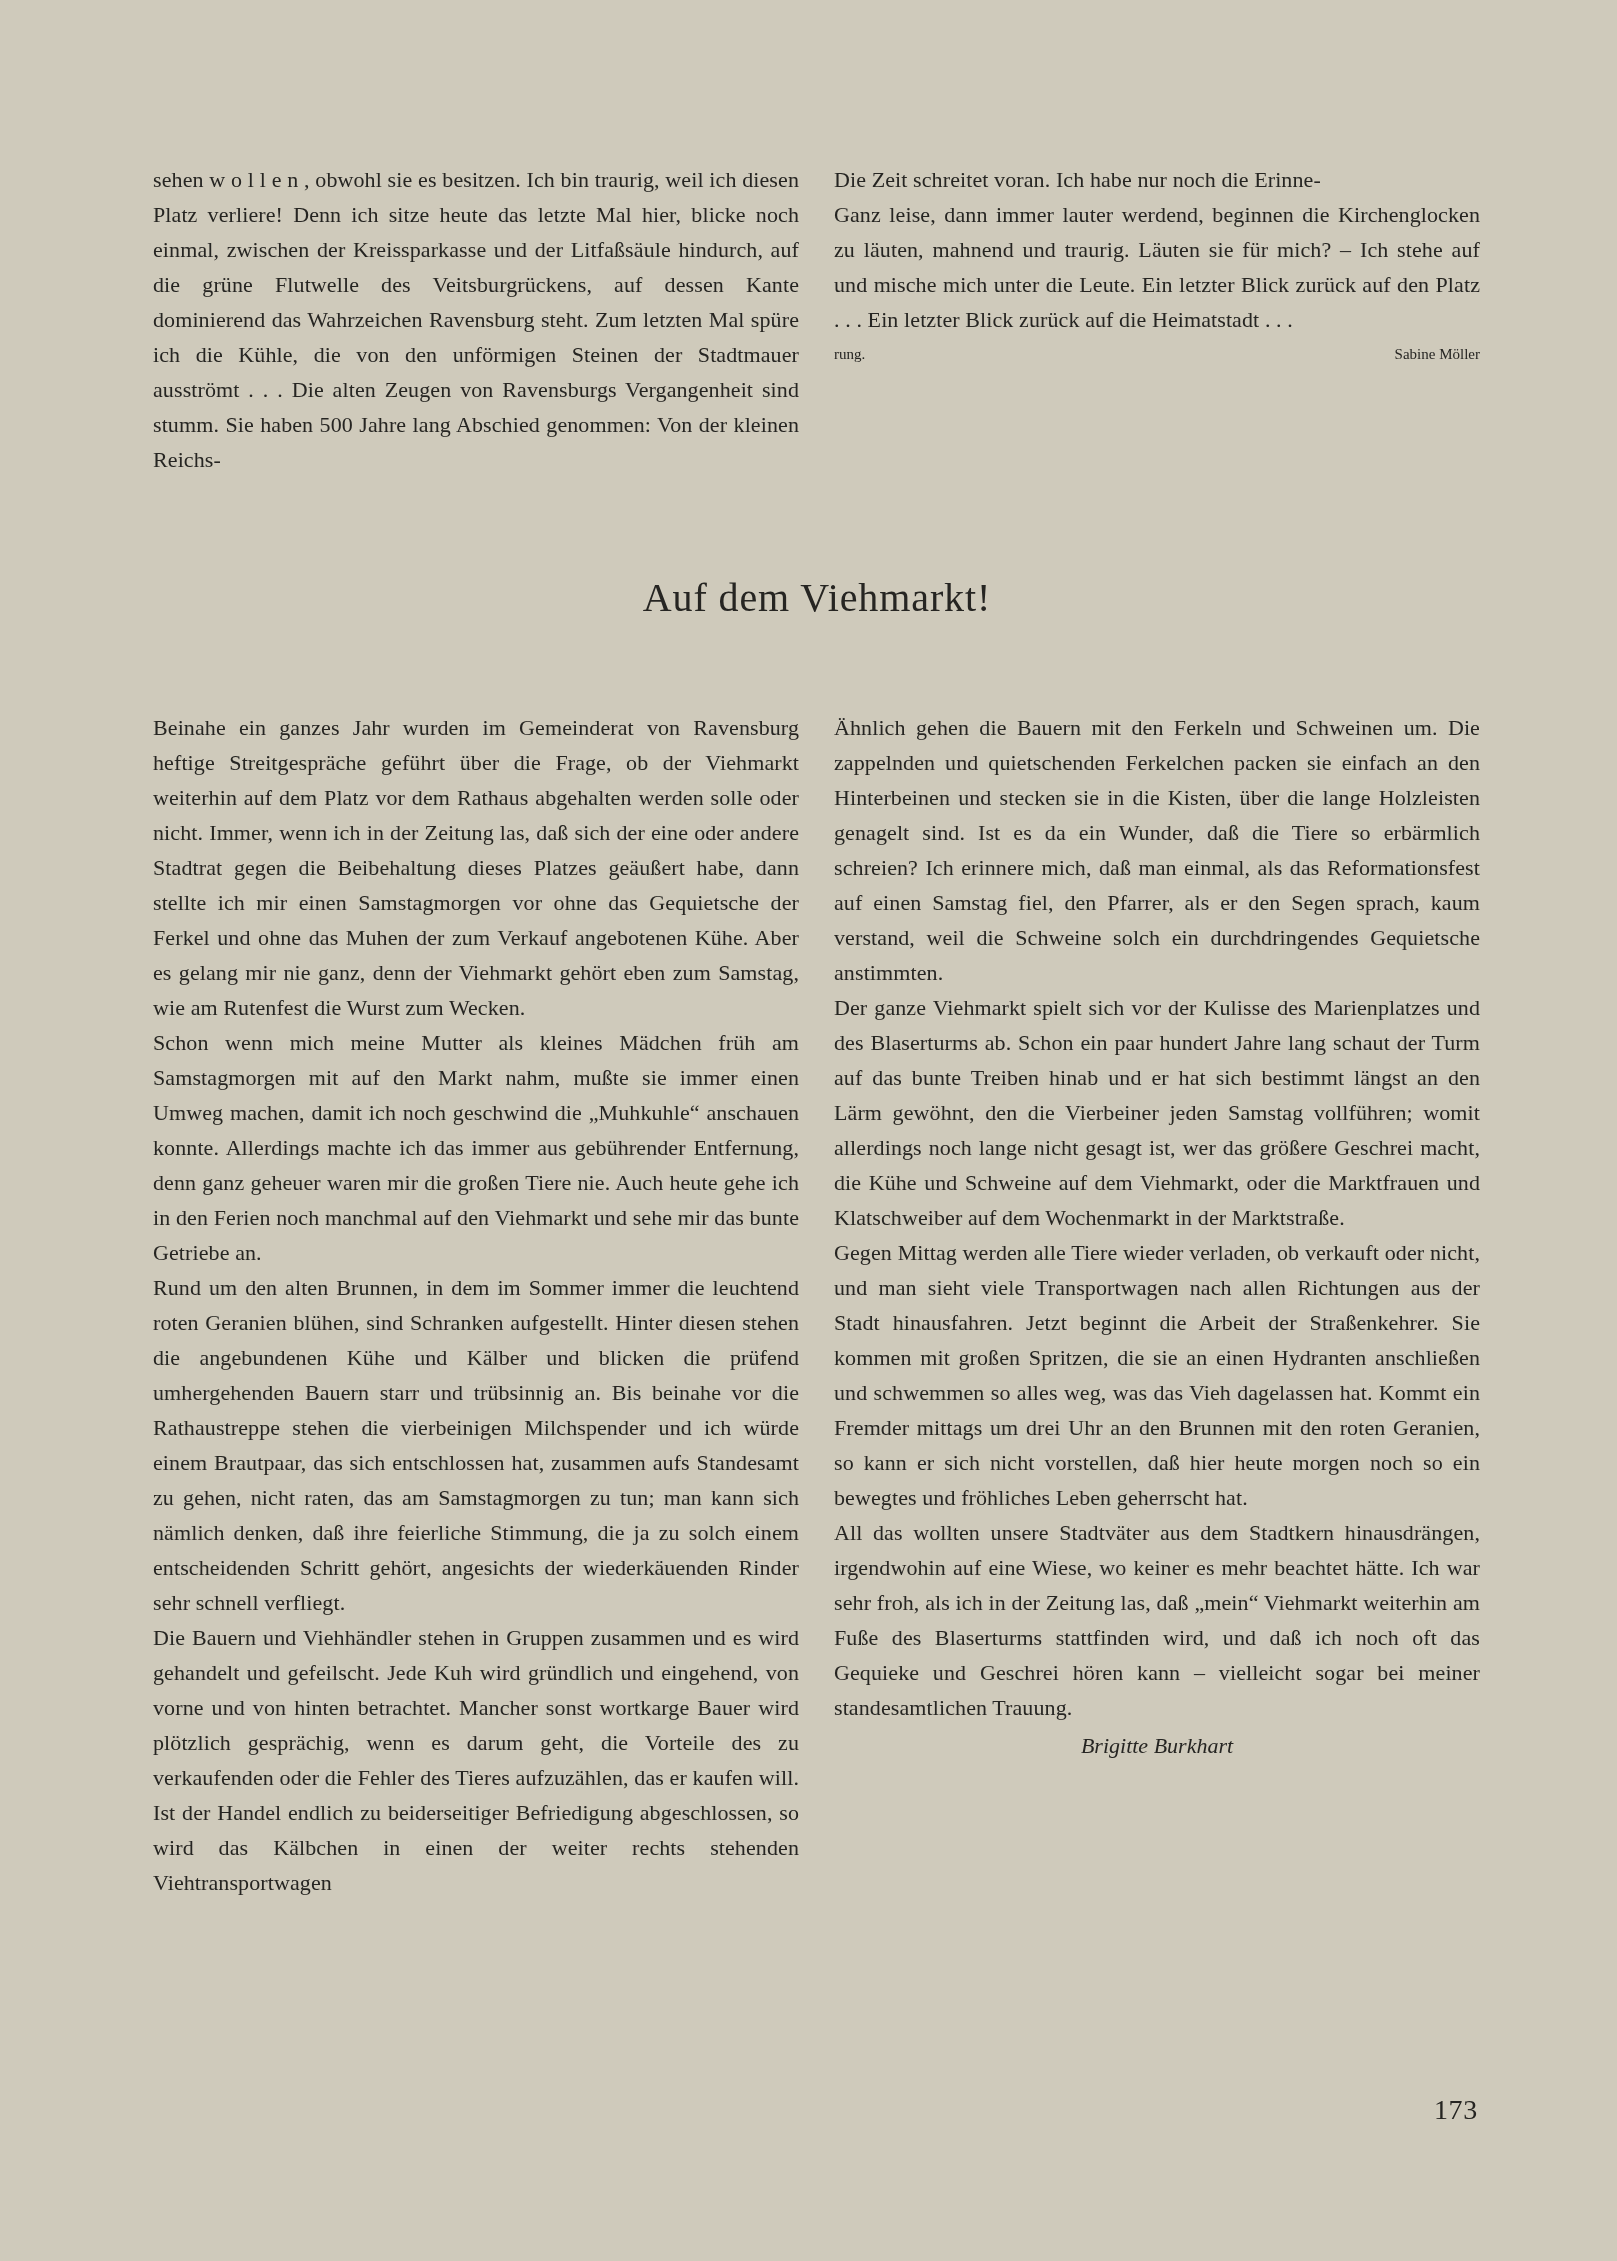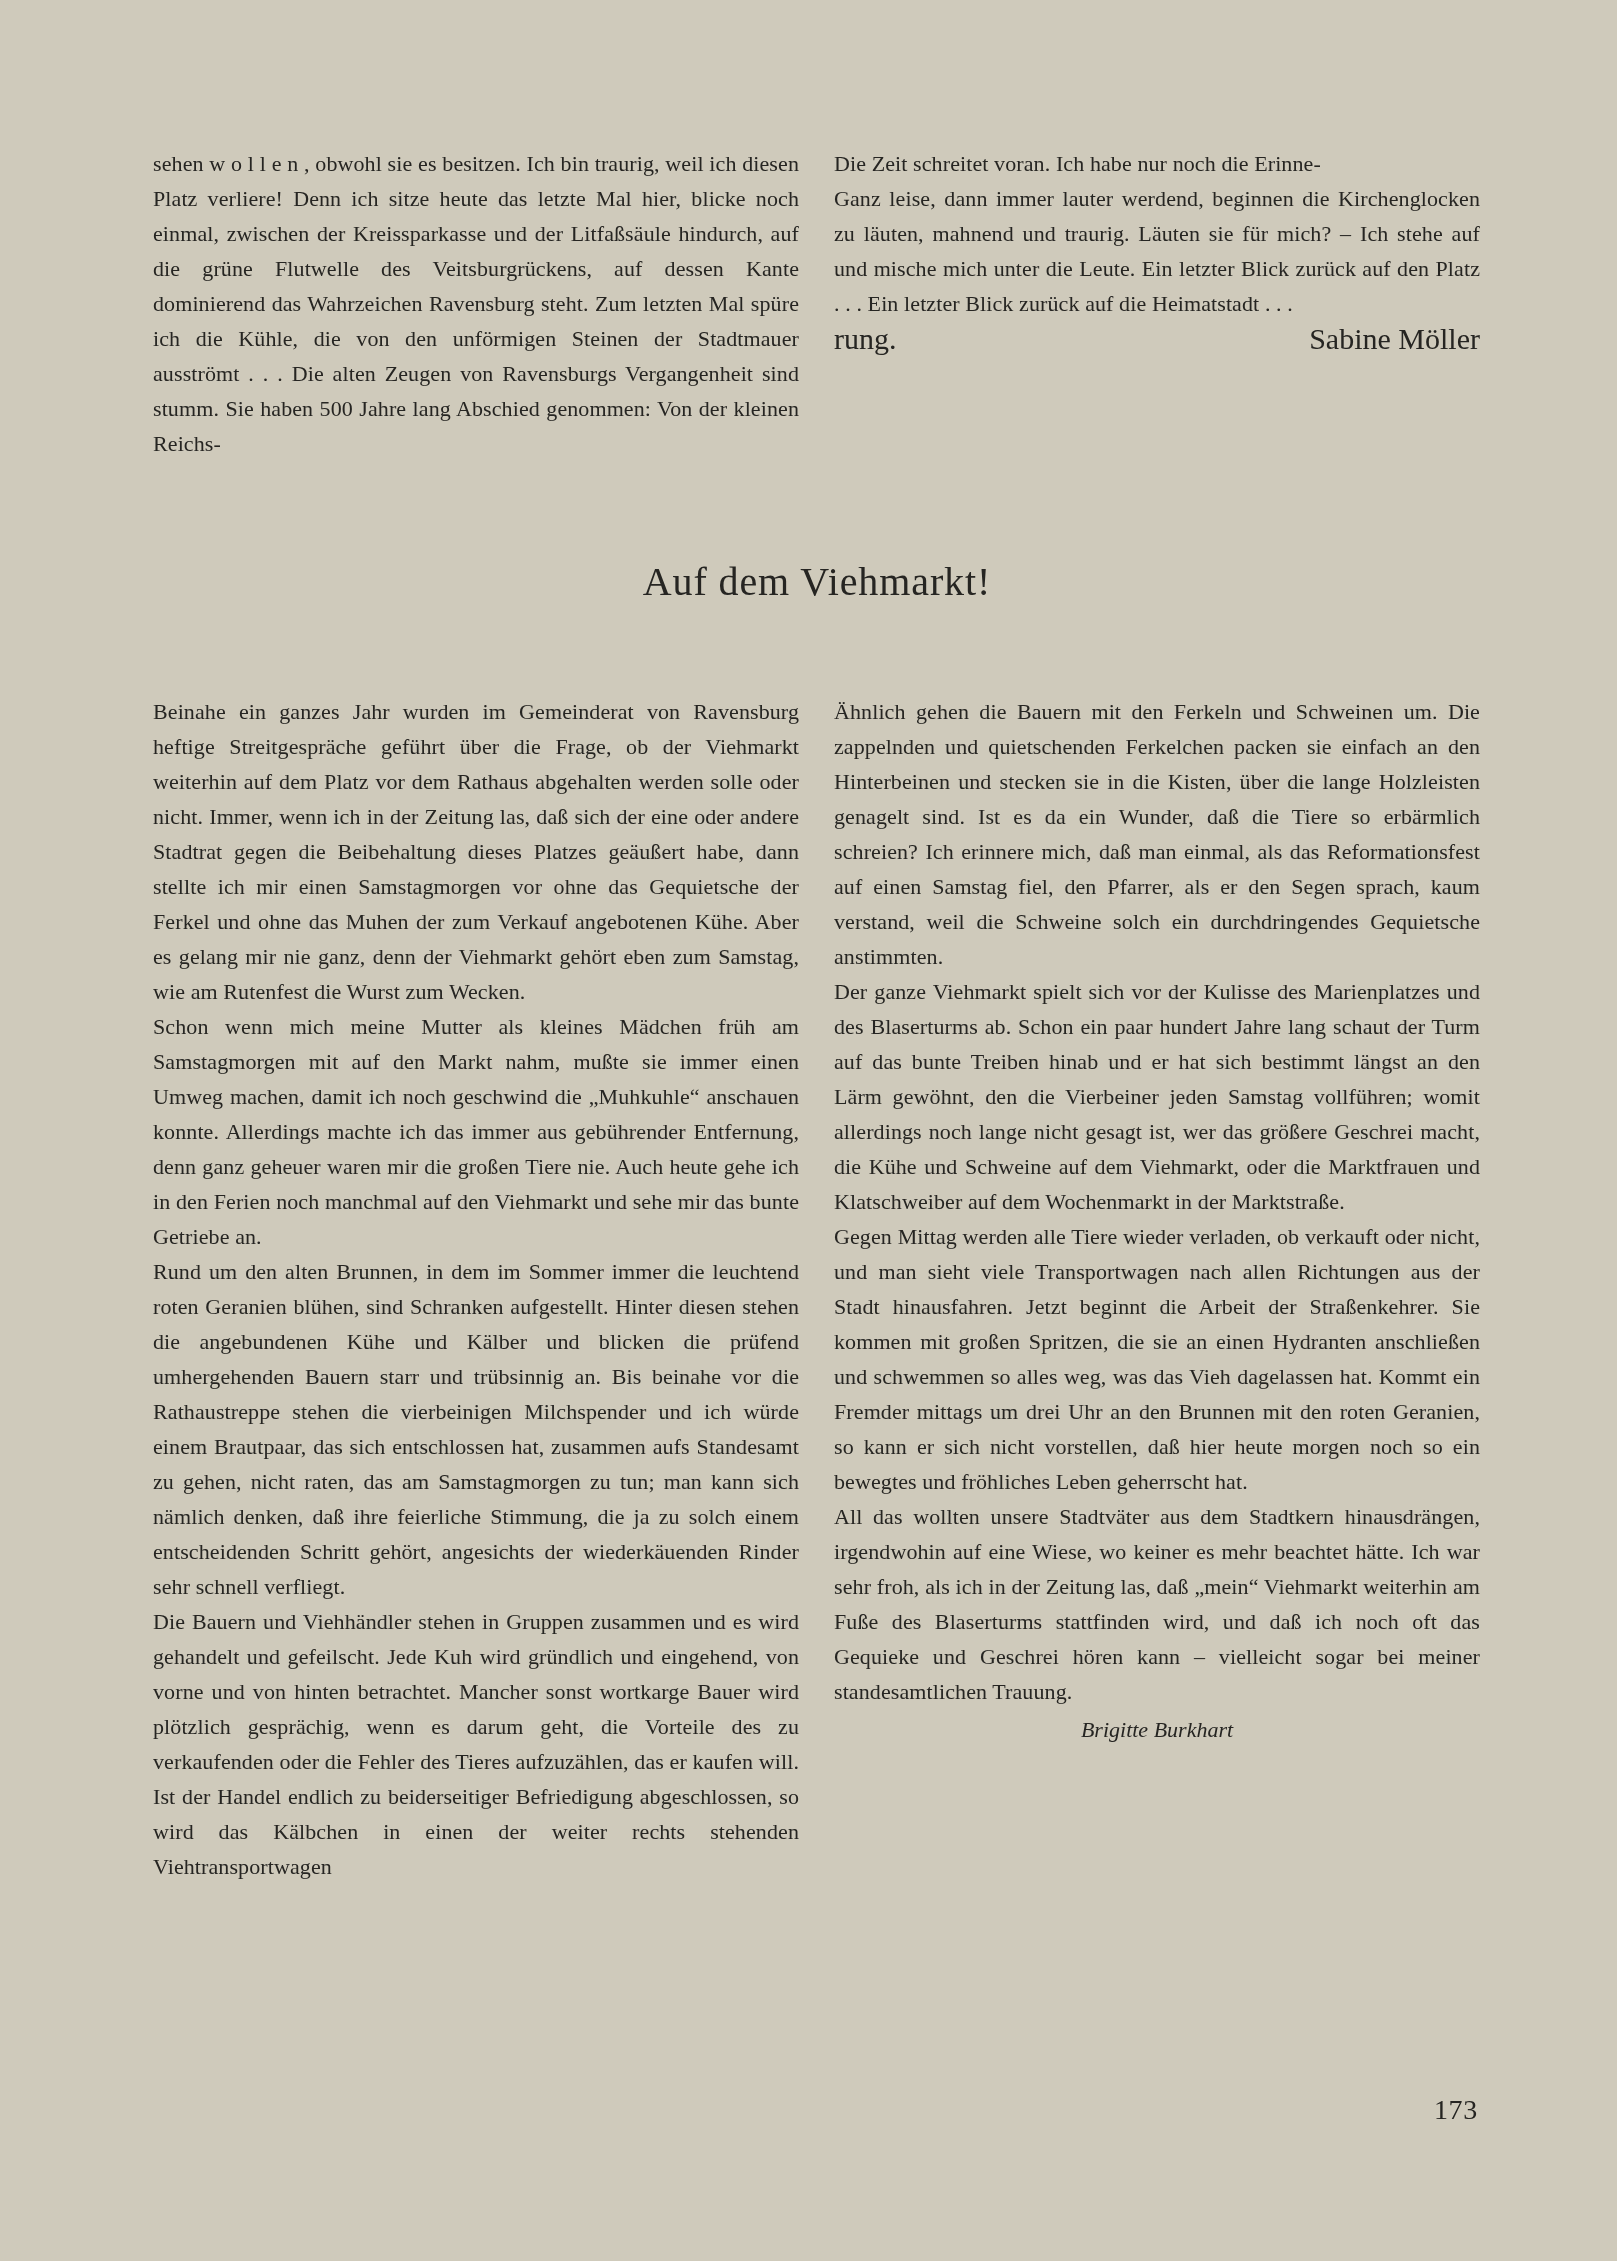--- a/index.html
+++ b/index.html
@@ -24,20 +24,21 @@
   }
   .content {
     position: absolute;
     left: 153px;
     top: 146px;
     width: 1328px;
   }
   .cols {
     display: flex;
     gap: 35px;
+    margin-top: 16px;
   }
   .col {
     width: 646px;
   }
   p {
     margin: 0;
     font-size: 22px;
     line-height: 35px;
     text-align: justify;
     text-justify: inter-word;
@@ -54,21 +55,21 @@
     margin: 16px;
   }
   .title-block {
     margin-top: 102px;
     margin-bottom: 93px;
   }
   .sig-row {
     display: flex;
     justify-content: space-between;
     align-items: flex-start;
-    font-size: 30px;
+    font-size: 15px;
     line-height: 35px;
   }
   .sig-row .italic {
   }
   .folio {
     position: absolute;
     right: 139px;
     bottom: 135px;
     font-size: 28px;
     letter-spacing: 0.7px;

